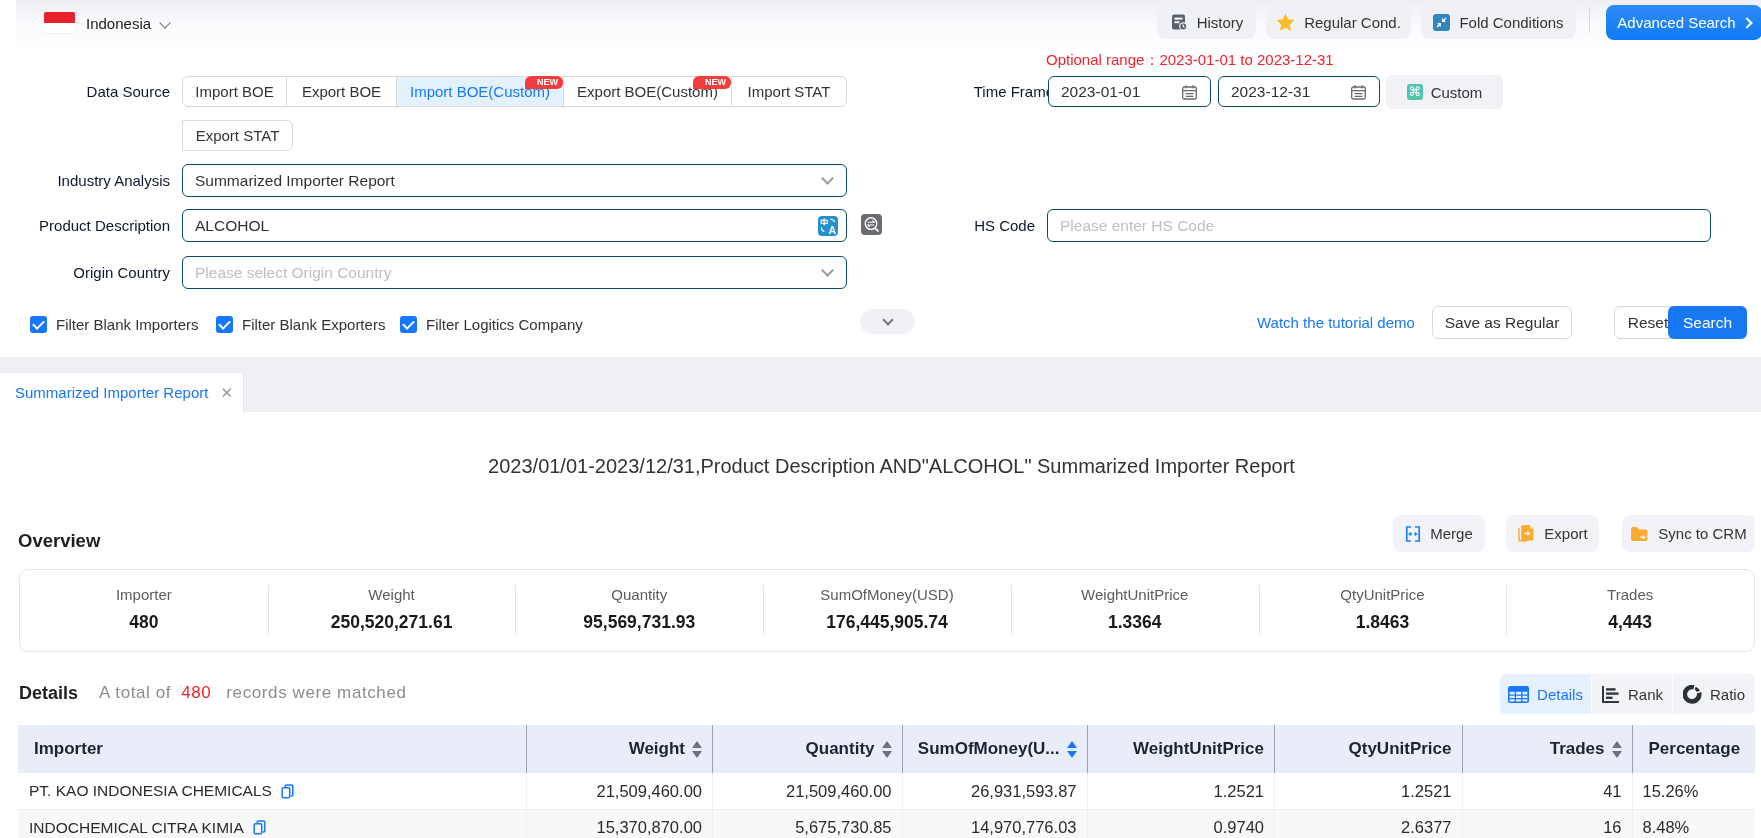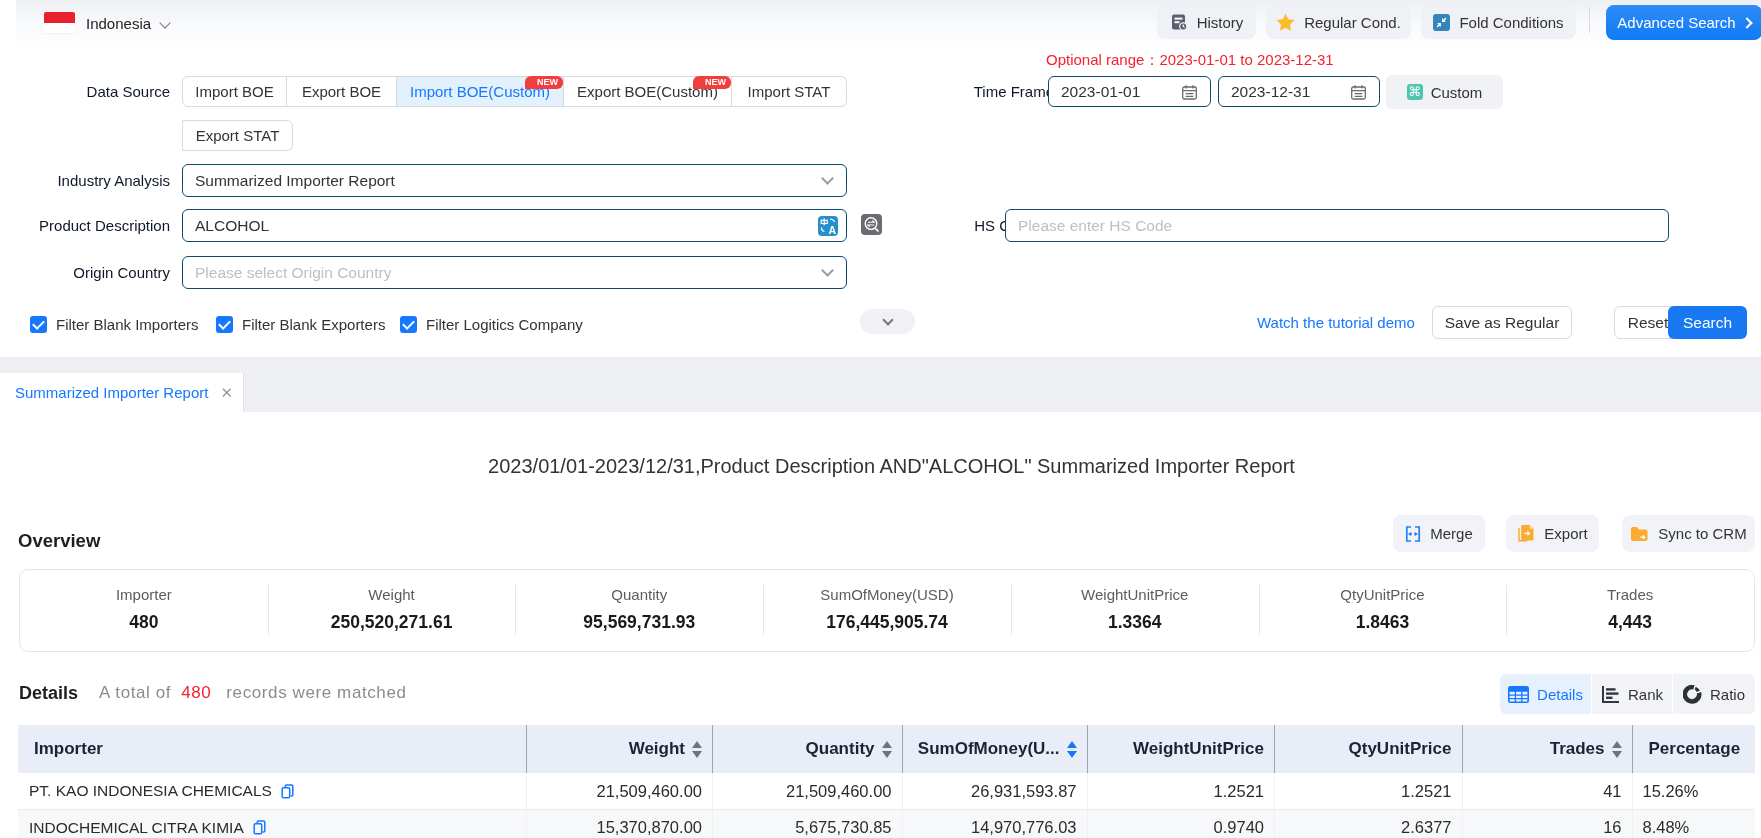--- a/index.html
+++ b/index.html
@@ -200,21 +200,21 @@
             <path d="M12.2 3.2c2.4.3 4 1 4.3 3" stroke="#fff" stroke-width="1.2" fill="none"></path>
             <text x="10.5" y="17.5" font-size="10.5" font-weight="bold" fill="#fff" font-family="Liberation Sans">A</text>
           </svg></span></div>
     <div class="lbl" style="left:865px;top:169px;width:170px;">HS Code</div>
     <div class="abs" style="left:861px;top:166px;"><svg width="21" height="21" viewBox="0 0 21 21">
           <rect width="21" height="21" rx="4" fill="#6b6b70"></rect>
           <circle cx="10" cy="9.6" r="5.8" stroke="#fff" fill="none" stroke-width="1.4"></circle>
           <path d="M14.3 14.3l3.2 3.2" stroke="#fff" stroke-width="1.7"></path>
           <path d="M6.8 8.2h6.4l-1.8-1.8M13.2 11h-6.4l1.8 1.8" stroke="#fff" stroke-width="1.1" fill="none"></path>
         </svg></div>
-    <div class="inp ph" style="left:1005px;top:161px;width:664px;height:33px;">Please enter HS Code</div>
+    <div class="inp ph" style="left:1047px;top:161px;width:664px;height:33px;">Please enter HS Code</div>
 
     <div class="lbl" style="left:0;top:216px;width:170px;">Origin Country</div>
     <div class="inp ph" style="left:182px;top:208px;width:665px;height:33px;">Please select Origin Country<span class="selchev"></span></div>
 
     <div class="ckrow" style="left:30px;"><span class="ckbox"></span>Filter Blank Importers</div>
     <div class="ckrow" style="left:216px;"><span class="ckbox"></span>Filter Blank Exporters</div>
     <div class="ckrow" style="left:400px;"><span class="ckbox"></span>Filter Logitics Company</div>
     <div id="collapse">
         <span class="chev"></span>
       </div>

